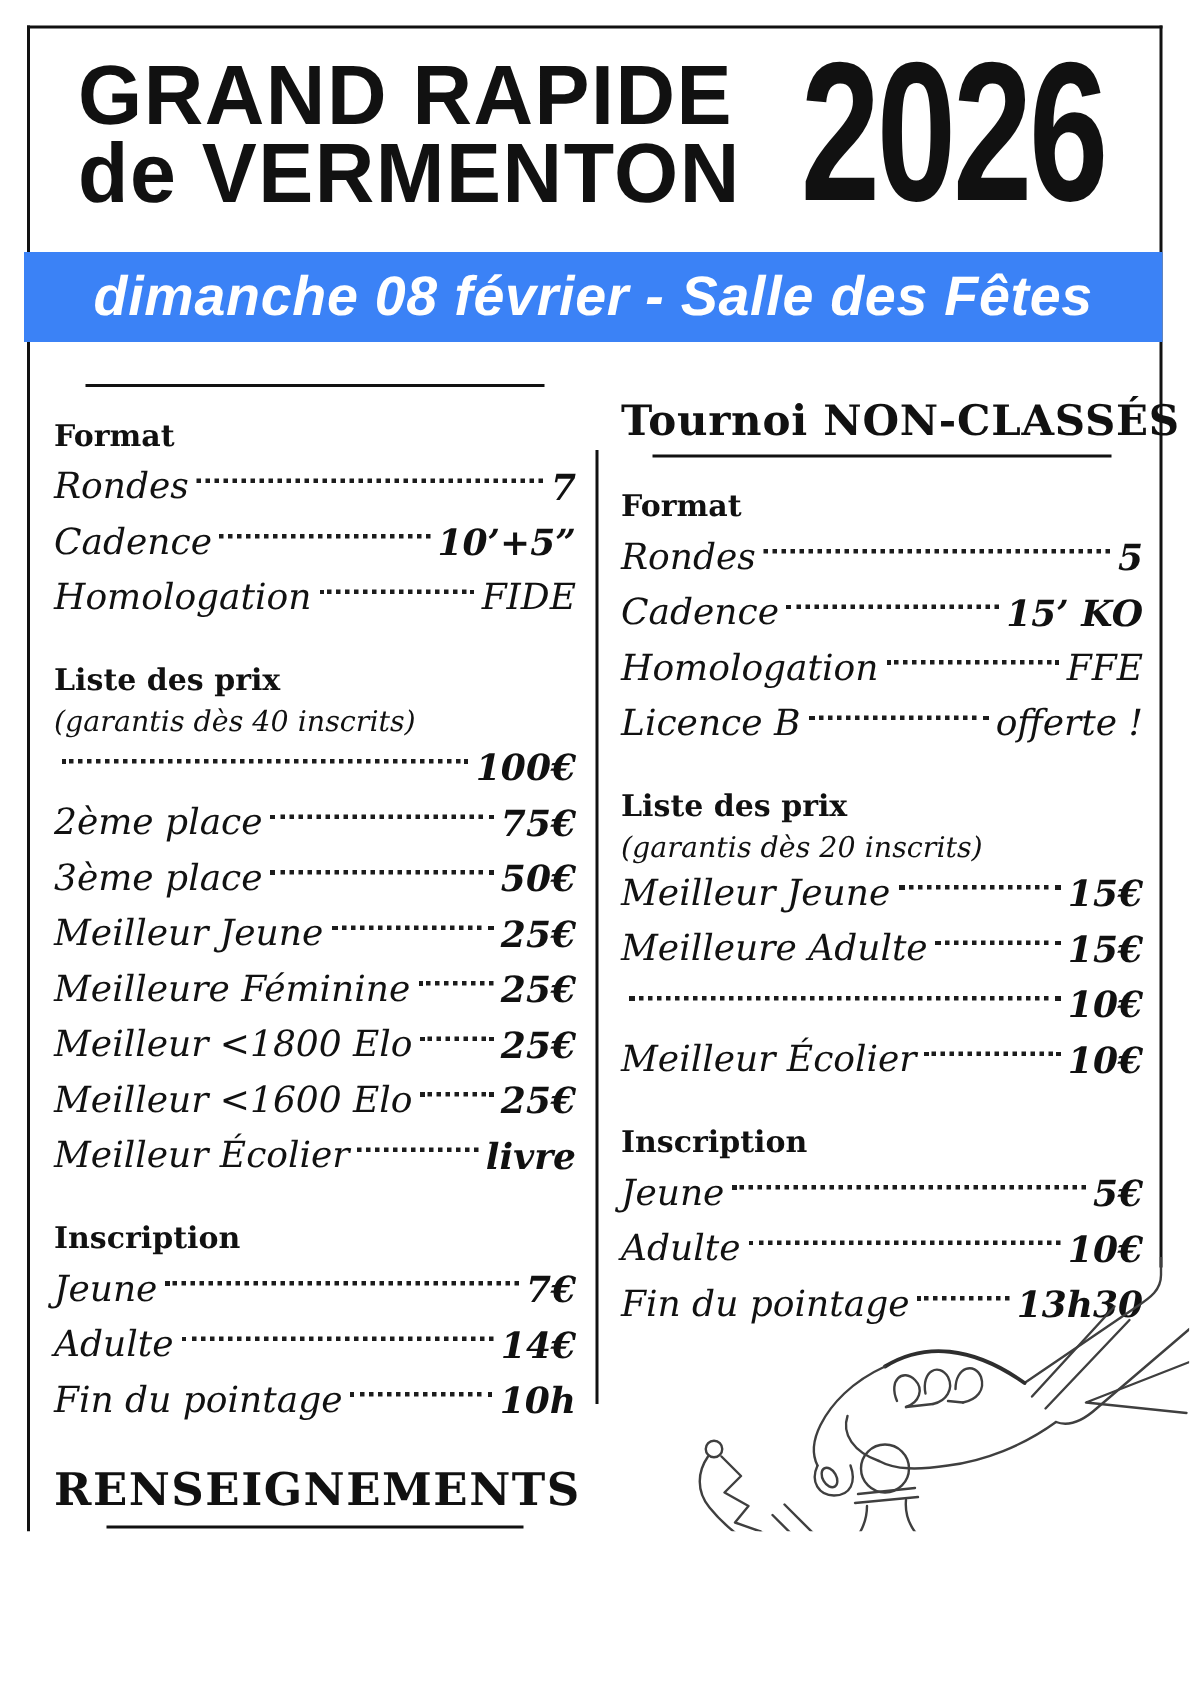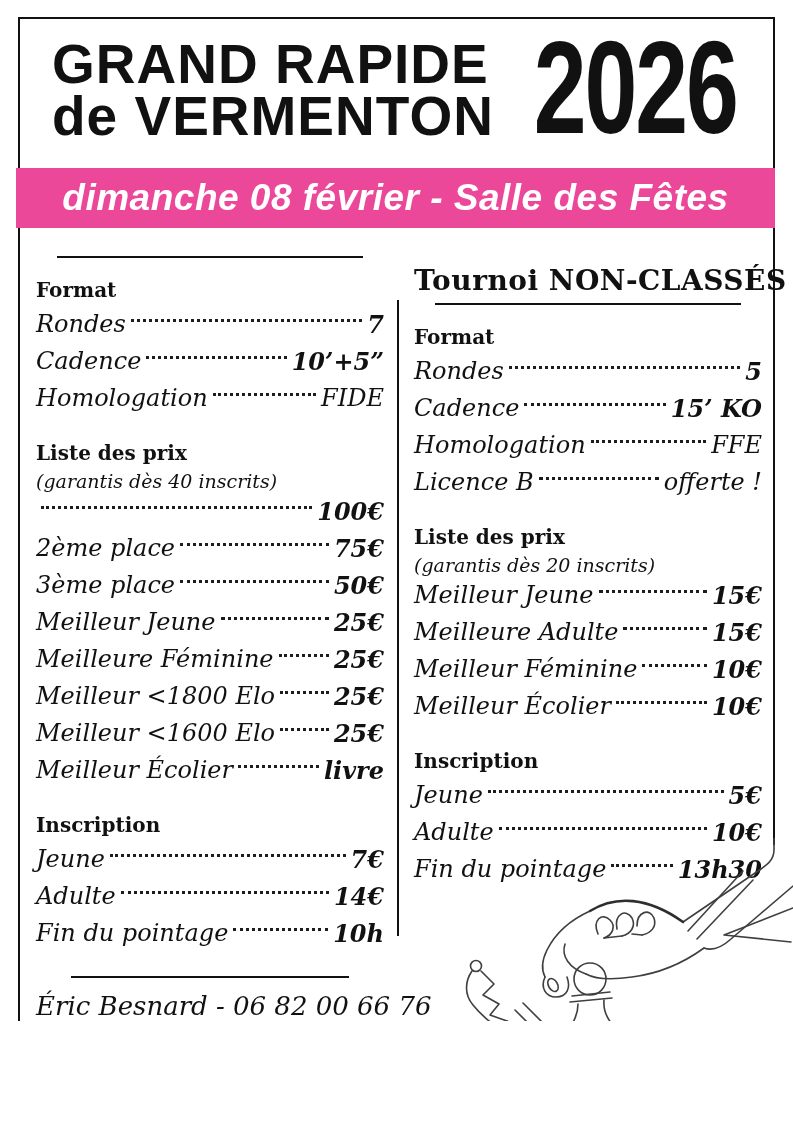--- a/index.html
+++ b/index.html
@@ -69,21 +69,21 @@
   <div class="frame frame-bottom"></div>
 
   <div class="masthead">
     <div class="title">
       <div>GRAND RAPIDE</div>
       <div>de VERMENTON</div>
     </div>
     <div class="year">2026</div>
   </div>
 
-  <div class="banner" id="banner" style="background: #ec4899; color: rgb(255, 255, 255);">
+  <div class="banner" id="banner" style="background: #3b82f6; color: rgb(255, 255, 255);">
     <span>dimanche 08 février - Salle des Fêtes</span>
   </div>
 
   <div class="columns" id="columns">
     <div class="col-divider"></div>
   <div class="col col-principal">
         <div class="header-underline"></div>
         <div class="section first">
           <div class="sec-heading">Format</div>
           <div class="row">
@@ -157,20 +157,21 @@
             <span class="dots"></span>
             <span class="val">14€</span>
           </div>
           <div class="row">
             <span class="label">Fin du pointage</span>
             <span class="dots"></span>
             <span class="val">10h</span>
           </div>
         </div>
         <div class="contact">
+          <div class="contact-header">RENSEIGNEMENTS</div>
           <div class="contact-underline"></div>
           <div class="contact-line">Éric Besnard - 06 82 00 66 76</div>
           <div class="contact-line">les3tours.vermenton@gmail.com</div>
         </div>
       </div>
       <div class="col col-nonclasses">
         <div class="col-header">Tournoi NON-CLASSÉS</div>
         <div class="header-underline"></div>
         <div class="section first">
           <div class="sec-heading">Format</div>
@@ -202,21 +203,20 @@
             <span class="label">Meilleur Jeune</span>
             <span class="dots"></span>
             <span class="val">15€</span>
           </div>
           <div class="row">
             <span class="label">Meilleure Adulte</span>
             <span class="dots"></span>
             <span class="val">15€</span>
           </div>
           <div class="row">
-            <span class="label">Meilleur Féminine</span>
             <span class="dots"></span>
             <span class="val">10€</span>
           </div>
           <div class="row">
             <span class="label">Meilleur Écolier</span>
             <span class="dots"></span>
             <span class="val">10€</span>
           </div>
         </div>
         <div class="section">

